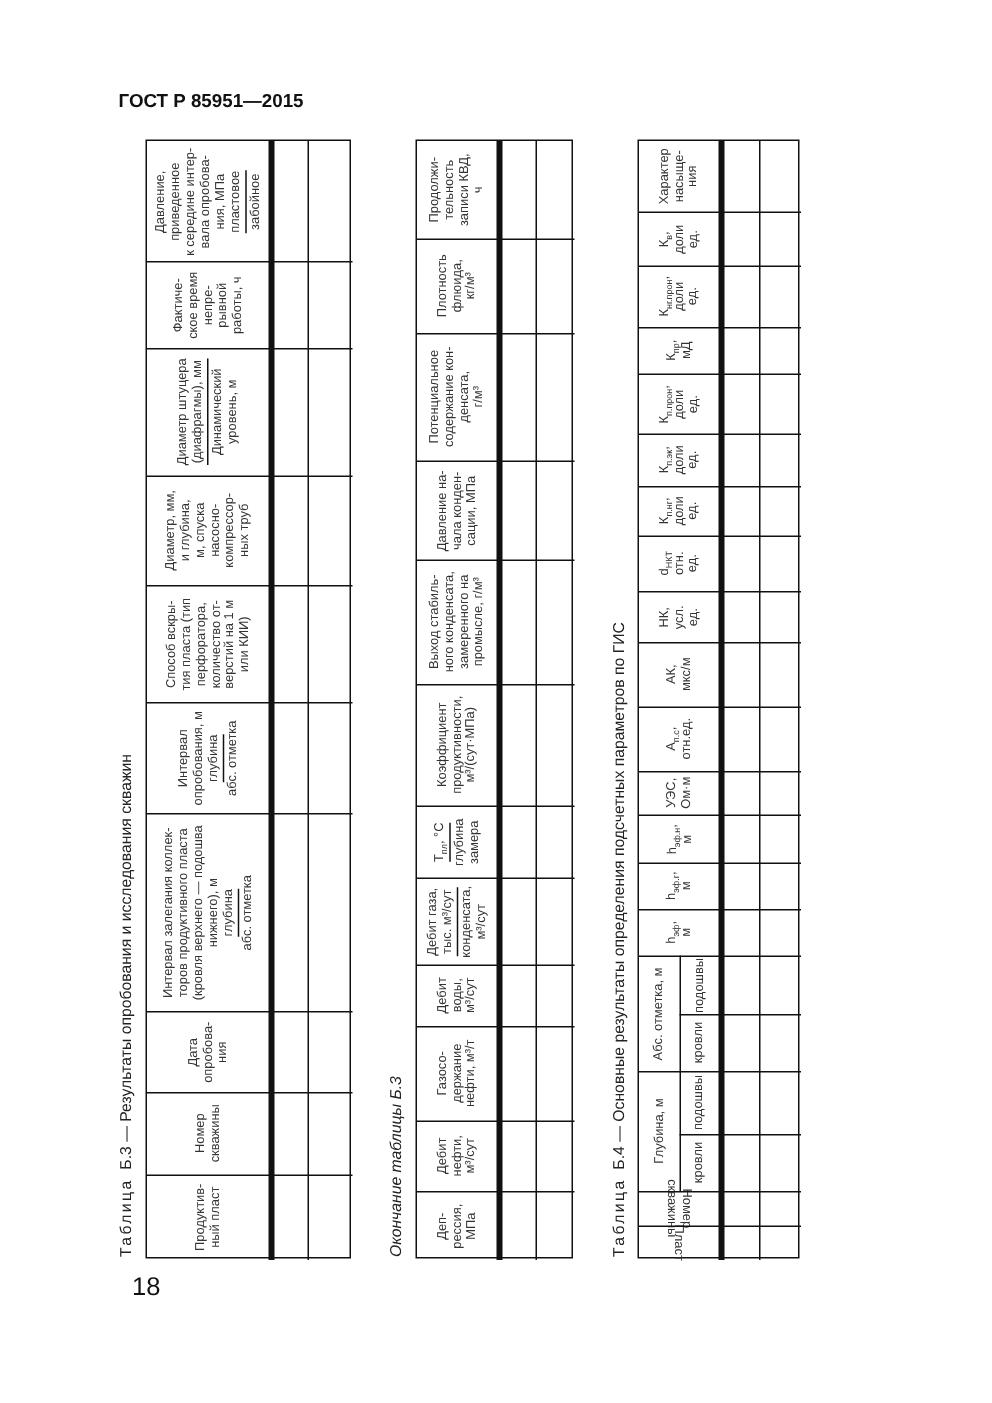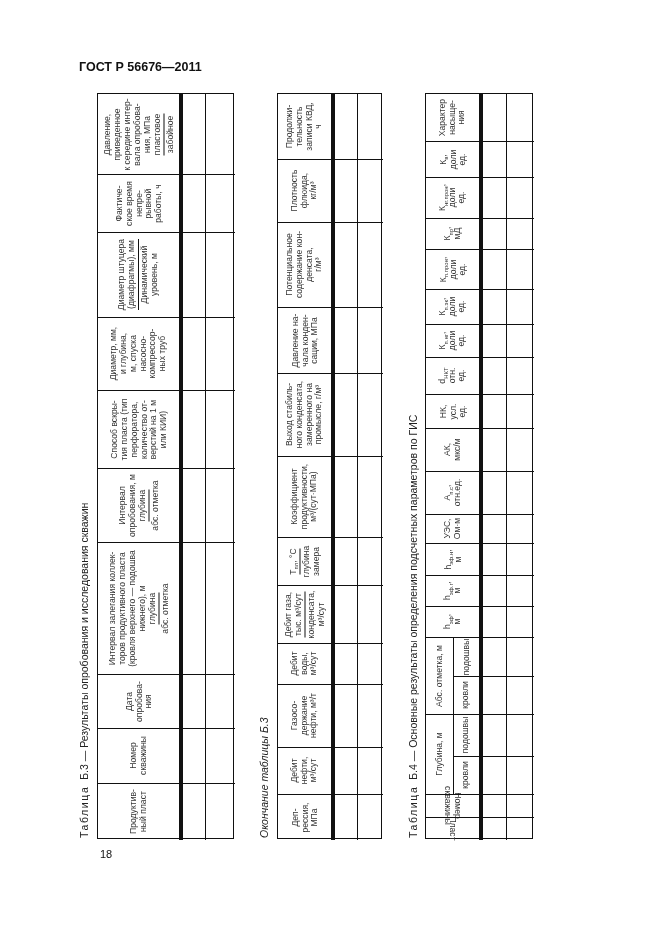--- a/index.html
+++ b/index.html
@@ -4,21 +4,21 @@
 <style>
   * { box-sizing: border-box; margin: 0; padding: 0; }
   html, body { width: 661px; height: 935px; background: #ffffff; overflow: hidden; }
   body { position: relative; font-family: "Liberation Sans", sans-serif; color: #111; }
 
   .page-header {
     position: absolute; left: 79px; top: 60px;
     font-family: "Liberation Sans", sans-serif; font-weight: bold; font-size: 12.5px; color: #111;
   }
   .page-number {
-    position: absolute; left: 100px; top: 848px; font-size: 11px; color: #111;
+    position: absolute; left: 88px; top: 848px; font-size: 17px; color: #111;
   }
 
   
   .caption {
     position: absolute; white-space: nowrap; font-size: 10.5px; color: #222;
     transform-origin: 0 0; transform: rotate(-90deg);
   }
   .caption.italic { font-style: italic; }
   .caption .spaced { letter-spacing: 1.6px; }
 
@@ -41,21 +41,21 @@
   .frac-top { border-bottom: 1.4px solid #111; padding-bottom: 1px; margin-bottom: 1px; white-space: nowrap; }
   .frac-bot { white-space: nowrap; }
   .rot180 { transform: rotate(90deg); }
   sub, sup { font-size: 6px; line-height: 0; }
   .italic { font-style: italic; }
   .data-cell { position: absolute; }
 </style>
 </head>
 <body>
 
-<div class="page-header">ГОСТ Р 56676—2011</div>
+<div class="page-header">ГОСТ Р 85951—2015</div>
 <div class="page-number">18</div>
 
 <div class="caption" style="left:78px; top:838px;">
   <span class="spaced">Таблица</span>&nbsp;&nbsp;<span>Б.3 — Результаты опробования и исследования скважин</span>
 </div>
 <div class="caption italic" style="left:258px; top:838px;">Окончание таблицы Б.3</div>
 <div class="caption" style="left:407px; top:838px;">
   <span class="spaced">Таблица</span>&nbsp;&nbsp;<span>Б.4 — Основные результаты определения подсчетных параметров по ГИС</span>
 </div>
 

